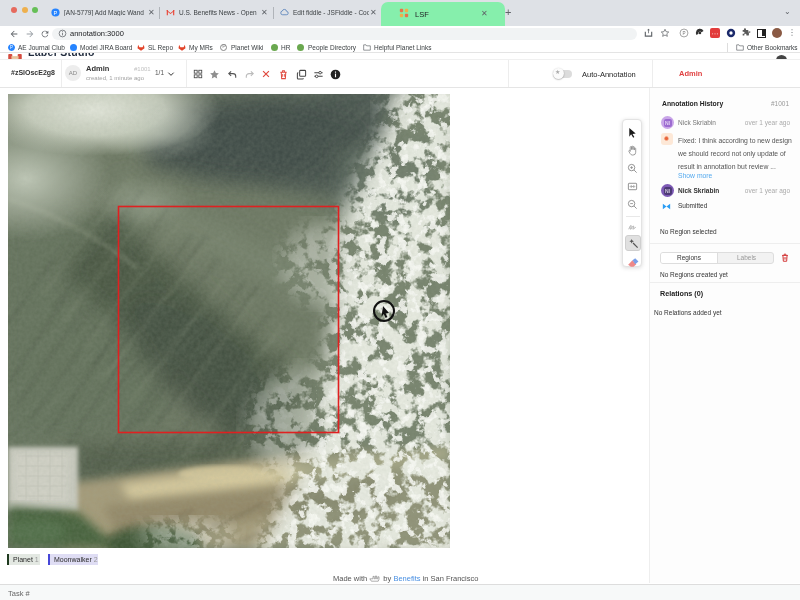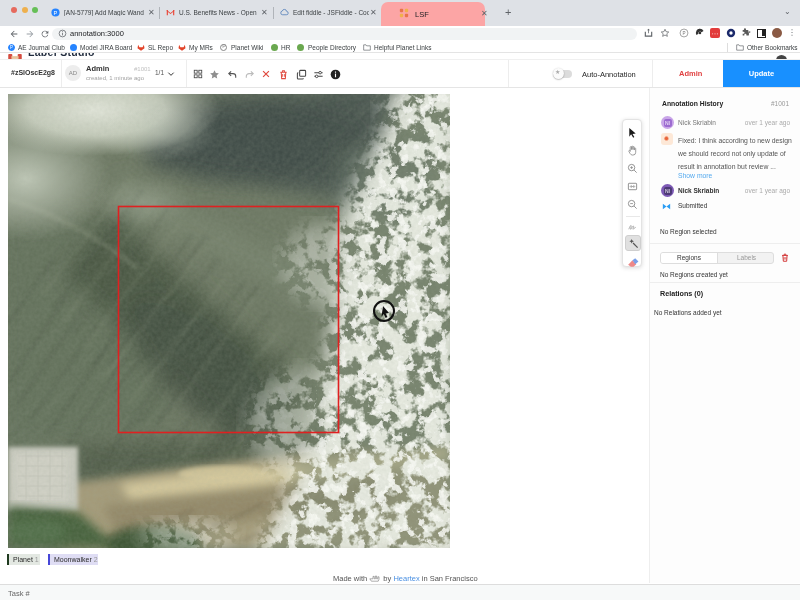--- a/index.html
+++ b/index.html
@@ -6,21 +6,21 @@
 html,body { width:800px; height:600px; overflow:hidden; font-family:"Liberation Sans", sans-serif; background:#fff; }
 #page { position:relative; width:800px; height:600px; background:#fff; }
 .abs { position:absolute; }
 
 
 #tabbar { position:absolute; left:0; top:0; width:800px; height:26px; background:#dee1e6; }
 .light { position:absolute; top:7px; width:6px; height:6px; border-radius:50%; }
 .tab-txt { position:absolute; top:8.5px; font-size:6.5px; color:#3c4043; white-space:nowrap; overflow:hidden; }
 .tab-x { position:absolute; top:8px; font-size:8px; color:#5f6368; }
 .tab-div { position:absolute; top:7px; width:1px; height:12px; background:#b0b4b9; }
-#activetab { position:absolute; left:381px; top:2px; width:104px; height:24px; background:#fca5a5; border-radius:7px 7px 0 0; }
+#activetab { position:absolute; left:381px; top:2px; width:124px; height:24px; background:#86efac; border-radius:7px 7px 0 0; }
 #urlbar { position:absolute; left:0; top:26px; width:800px; height:15px; background:#fff; }
 #urlpill { position:absolute; left:52px; top:1.5px; width:585px; height:12px; background:#f1f3f4; border-radius:6px; }
 #bookmarks { position:absolute; left:0; top:41px; width:800px; height:12px; background:#fff; border-bottom:1px solid #e4e4e4; }
 .bm { position:absolute; top:3px; font-size:6.5px; color:#3c4043; white-space:nowrap; }
 .bmicon { position:absolute; top:2.5px; width:7px; height:7px; border-radius:50%; }
 
 
 #lsheader { position:absolute; left:0; top:53px; width:800px; height:7px; background:#fff; overflow:hidden; border-bottom:1px solid #f0f0f0; }
 #toolrow { position:absolute; left:0; top:60px; width:800px; height:28px; background:#fff; border-bottom:1px solid #e5e5e5; }
 .vdiv { position:absolute; top:0; width:1px; height:27px; background:#ededed; }
@@ -226,21 +226,20 @@
       </svg>
     <div class="vdiv" style="left:508px;"></div>
     <div class="vdiv" style="left:652px;"></div>
 
     <div class="abs" style="left:553px; top:9.5px; width:19px; height:8px; border-radius:4px; background:#dcdcdc;"></div>
     <div class="abs" style="left:553px; top:8px; width:11px; height:11px; border-radius:50%; background:#fbfbfb; box-shadow:0 0.5px 1.5px rgba(0,0,0,0.4);">
         <span style="position:absolute;left:2.1px;top:0.4px;font-size:6px;color:#aaa;">★</span>
       </div>
     <div class="abs" style="left:582px; top:9.5px; font-size:7.5px; color:#262626;">Auto-Annotation</div>
     <div class="abs" style="left:679px; top:9px; font-size:7.5px; font-weight:bold; color:#e03f3f;">Admin</div>
-    <div id="updatebtn">Update</div>
   </div>
 
   <div class="abs" style="left:0; top:88px; width:649px; height:495px; background:#fff;"></div>
   <div class="abs" style="left:8px; top:94px; width:442px; height:454px;" id="satwrap">
     <svg width="442" height="454" viewBox="0 0 442 454">
   <defs>
     <filter id="b10">
             <feGaussianBlur stdDeviation="10"></feGaussianBlur>
           </filter>
     <filter id="b5">
@@ -411,21 +410,21 @@
         <path d="M4 16l8-8 7 7-5 5H9z" fill="#e88"></path>
         <path d="M12 8l5-4 6 6-6 5z" fill="#7aa0e8"></path>
       </svg>
   </div>
 
   <div class="tag" style="left:7px; width:33px; background:#e3e8e2; border-left:2.5px solid #1f3a1f; padding-left:4px;">Planet <span style="color:#999; font-size:7px;">1</span></div>
   <div class="tag" style="left:48px; width:50px; background:#dfddf4; border-left:2.5px solid #4646d8; padding-left:4px;">Moonwalker <span style="color:#999; font-size:7px;">2</span></div>
 
   <div class="abs" style="left:333px; top:574px; font-size:7.5px; color:#555; white-space:nowrap;">Made with <svg width="12" height="8" viewBox="0 0 30 20" style="vertical-align:-1px;">
         <path d="M2 12h8V6h3v6h3V5h3v7h3V7h3v6l-2 5H6z" fill="none" stroke="#777" stroke-width="1.5"></path>
-      </svg> by <span style="color:#4a90e2;">Heartex</span> in San Francisco</div>
+      </svg> by <span style="color:#4a90e2;">Benefits</span> in San Francisco</div>
 
   <div id="sidebar">
     <div class="abs" style="left:12px; top:12px; font-size:6.8px; font-weight:bold; color:#222;">Annotation History</div>
     <div class="abs" style="right:11px; top:12px; font-size:6.5px; color:#999;">#1001</div>
 
     <div class="abs" style="left:11px; top:28px; width:13px; height:13px; border-radius:50%; background:#c9a6e8;">
         <div style="position:absolute;left:2.5px;top:2.5px;width:8px;height:8px;border-radius:2px;background:#9c6bd0;color:#fff;font-size:5px;text-align:center;line-height:8px;">NI</div>
       </div>
     <div class="abs" style="left:28px; top:31px; font-size:6.5px; color:#777;">Nick Skriabin</div>
     <div class="abs" style="right:10px; top:31px; font-size:6.5px; color:#aaa;">over 1 year ago</div>

